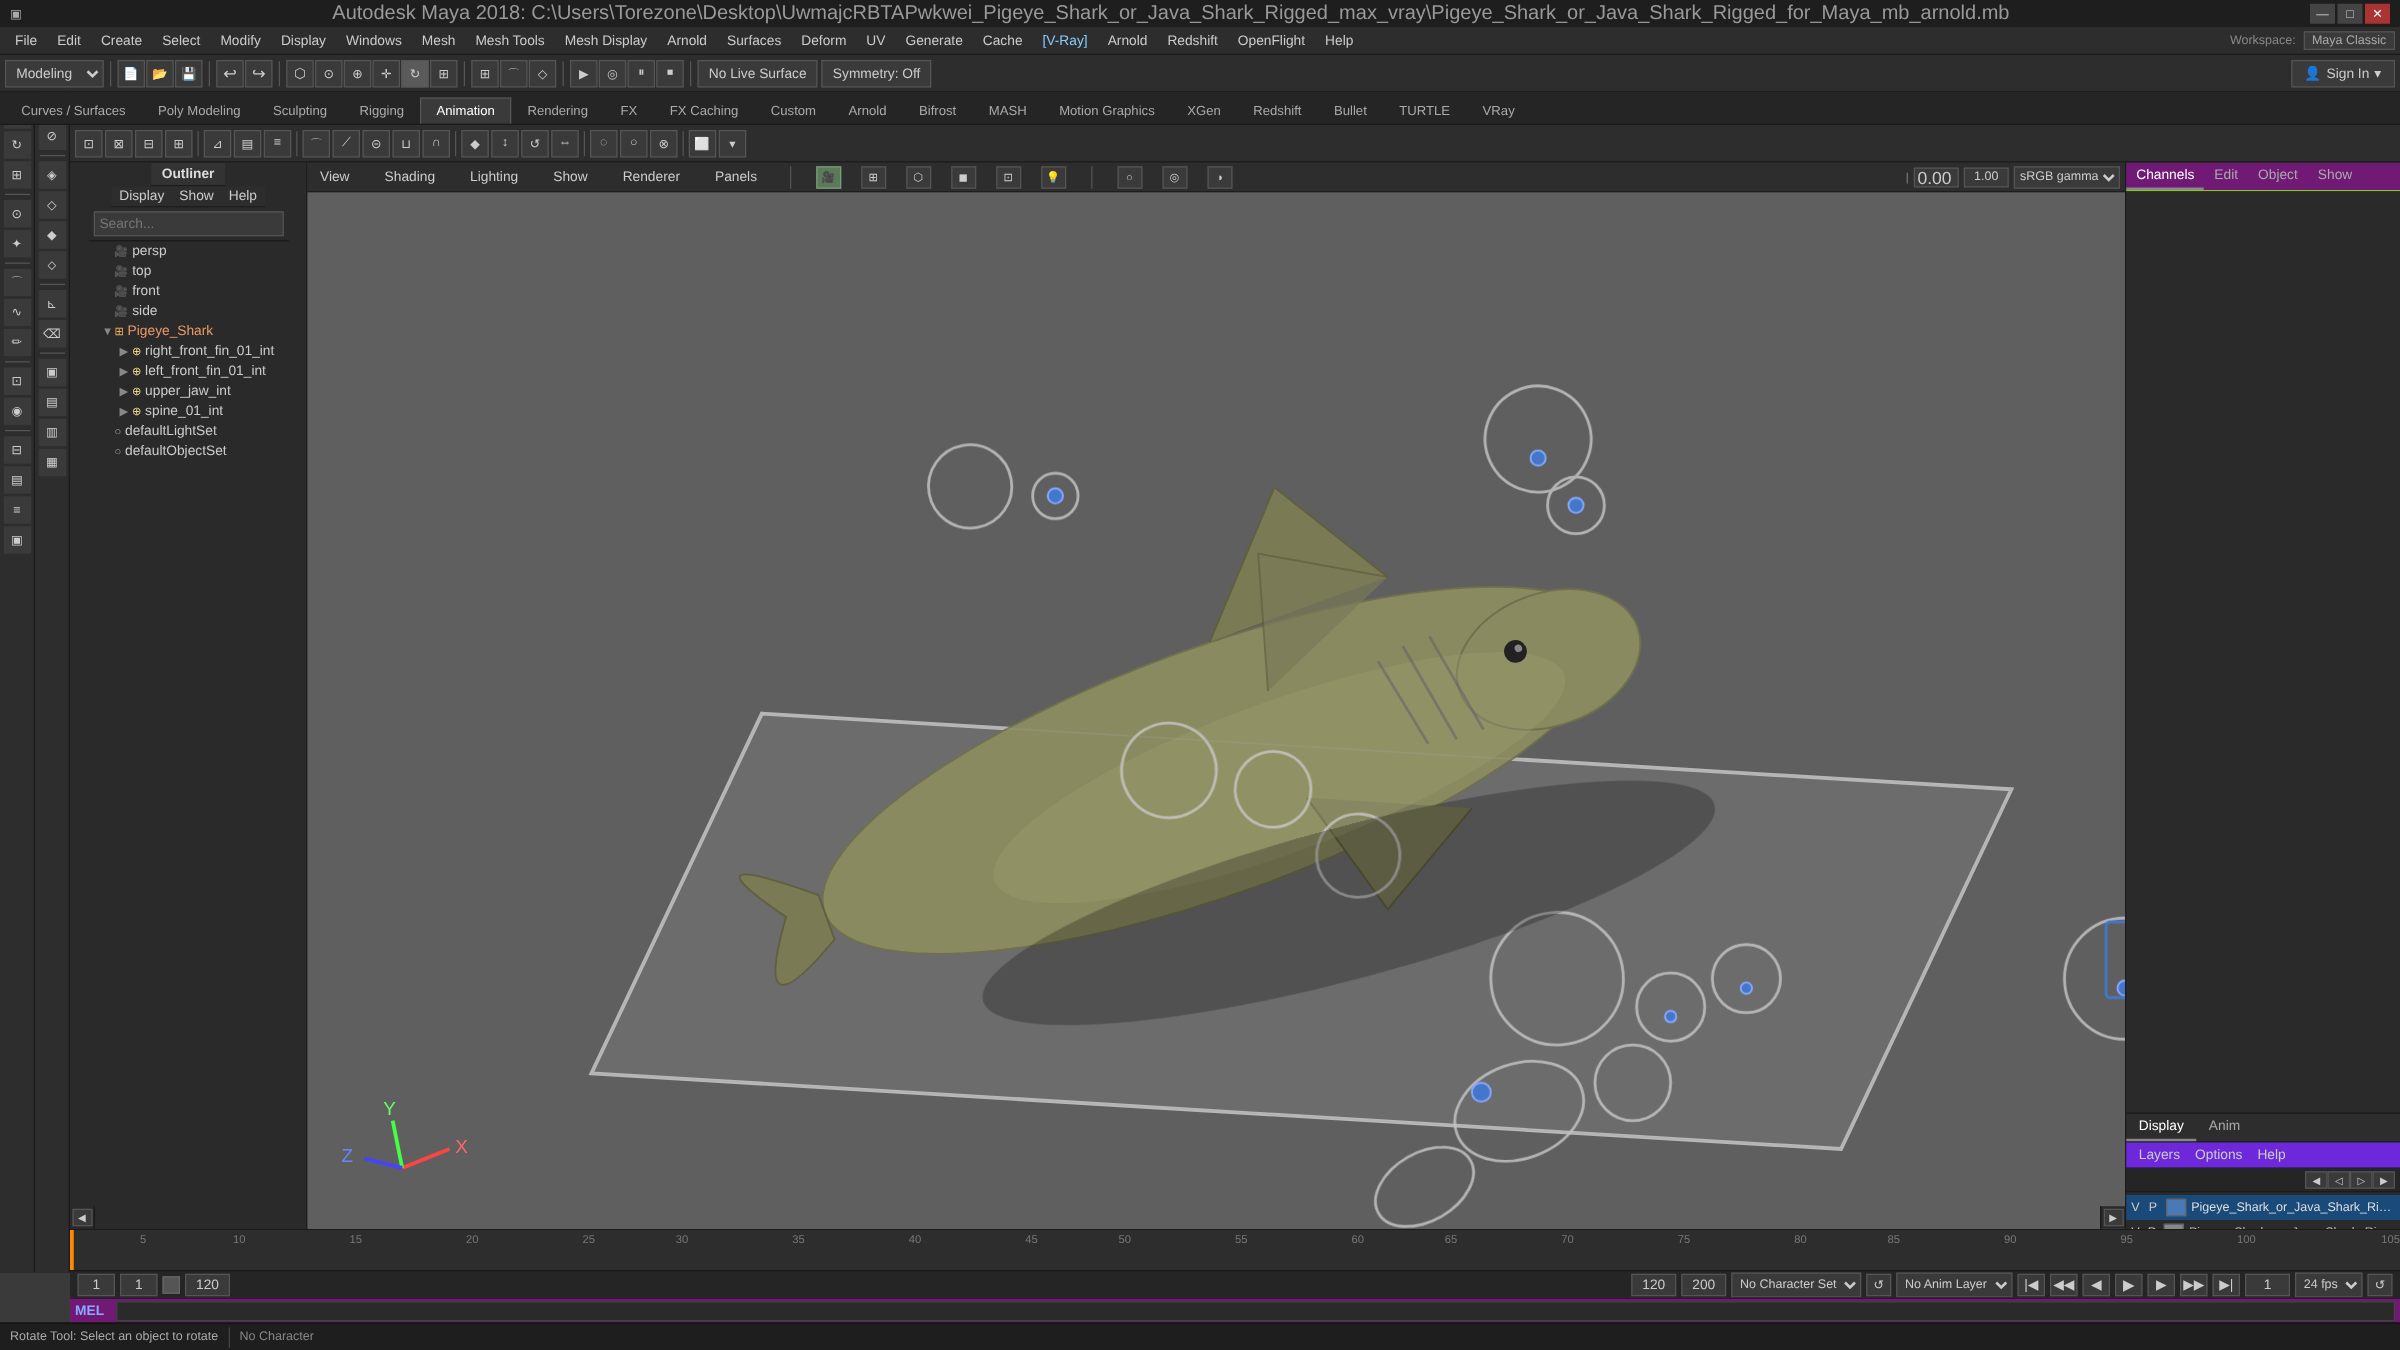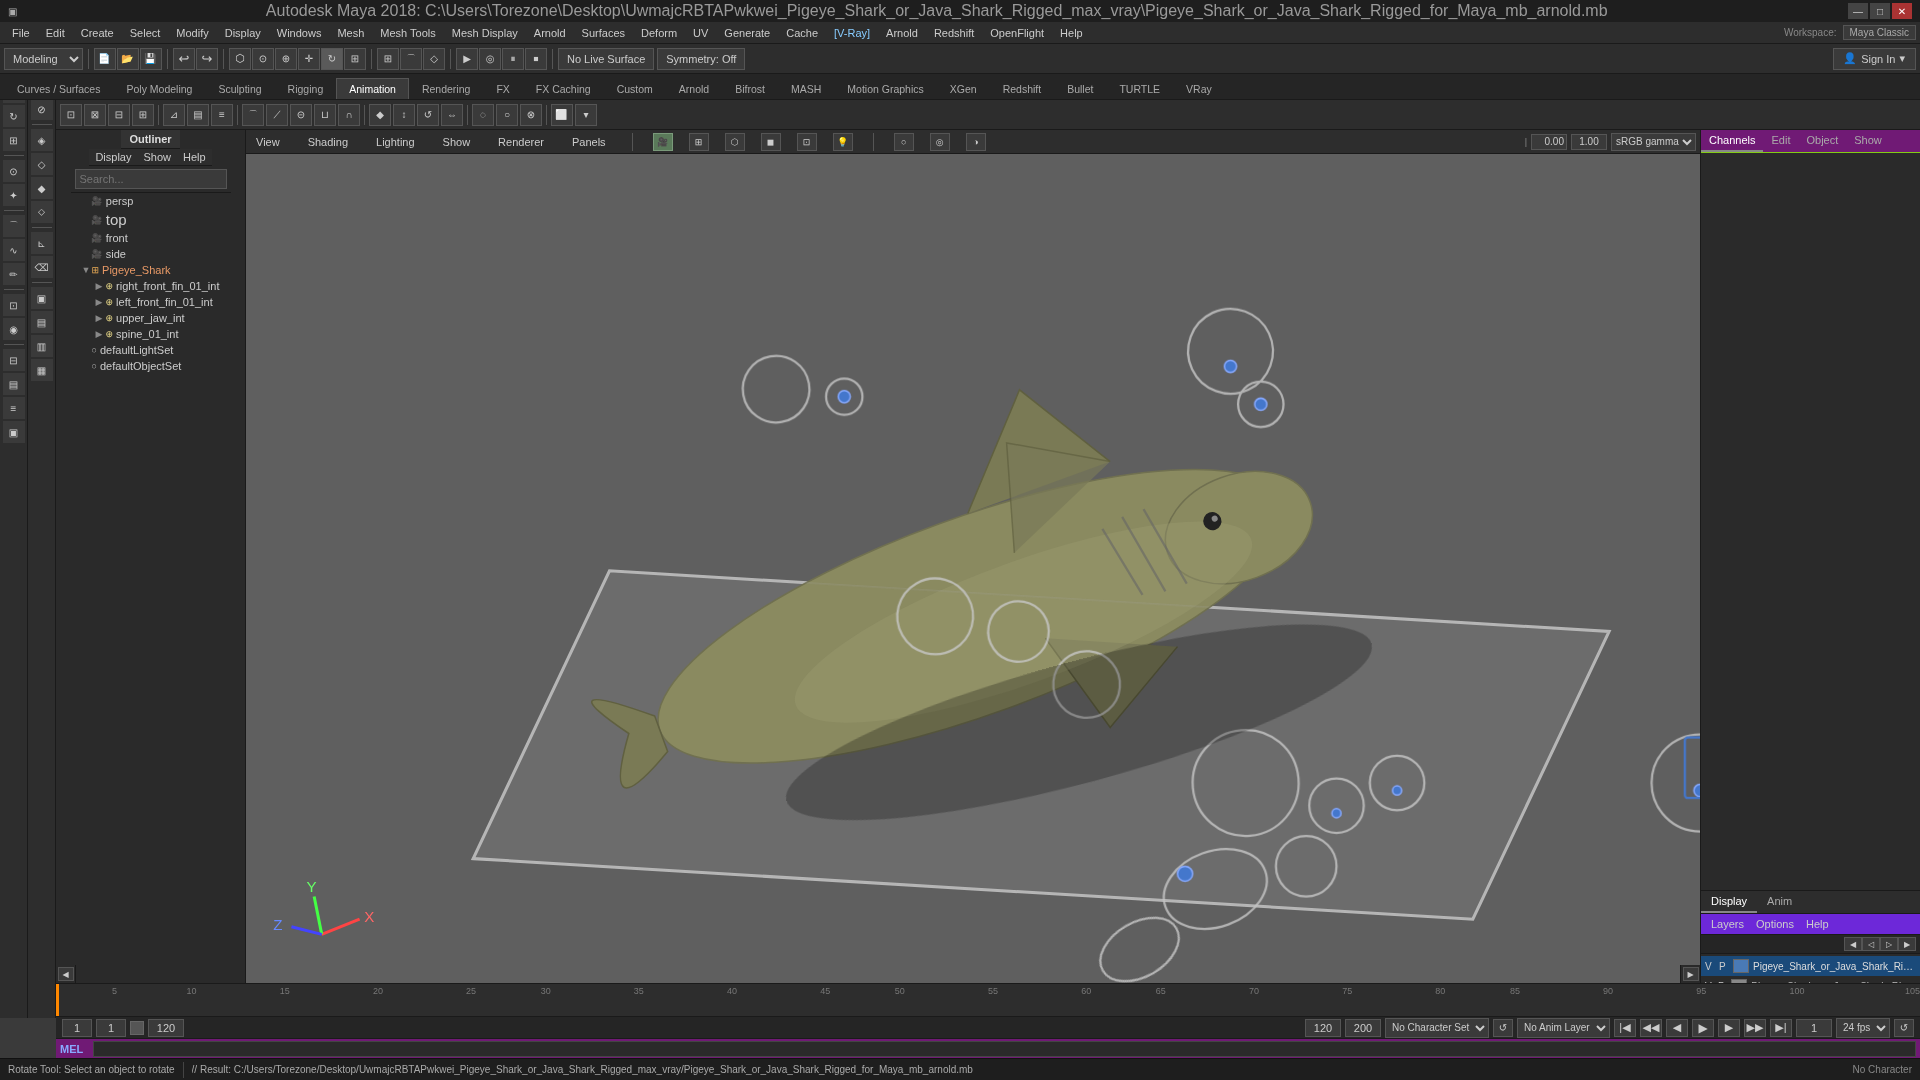--- a/index.html
+++ b/index.html
@@ -236,21 +236,21 @@
     <div style="flex:1;overflow-y:auto;">
 
       <div class="tree-item" style="padding:2px 4px;">
         <span style="width:10px;color:#888;font-size:8px;"> </span>
         <span style="color:#7aade8;font-size:9px;margin-right:3px;">🎥</span>
         <span style="color:#ccc;font-size:11px;">persp</span>
       </div>
       <div class="tree-item" style="padding:2px 4px;">
         <span style="width:10px;"> </span>
         <span style="color:#7aade8;font-size:9px;margin-right:3px;">🎥</span>
-        <span style="color:#ccc;font-size:15px;">top</span>
+        <span style="color:#ccc;font-size:11px;">top</span>
       </div>
       <div class="tree-item" style="padding:2px 4px;">
         <span style="width:10px;"> </span>
         <span style="color:#7aade8;font-size:9px;margin-right:3px;">🎥</span>
         <span style="color:#ccc;font-size:11px;">front</span>
       </div>
       <div class="tree-item" style="padding:2px 4px;">
         <span style="width:10px;"> </span>
         <span style="color:#7aade8;font-size:9px;margin-right:3px;">🎥</span>
         <span style="color:#ccc;font-size:11px;">side</span>
@@ -316,21 +316,21 @@
       <button style="width:20px;height:18px;background:#3a3a3a;border:1px solid #555;font-size:9px;color:#ccc;cursor:pointer;display:flex;align-items:center;justify-content:center;">⬡</button>
       <button style="width:20px;height:18px;background:#3a3a3a;border:1px solid #555;font-size:9px;color:#ccc;cursor:pointer;display:flex;align-items:center;justify-content:center;">◼</button>
       <button style="width:20px;height:18px;background:#3a3a3a;border:1px solid #555;font-size:9px;color:#ccc;cursor:pointer;display:flex;align-items:center;justify-content:center;">⊡</button>
       <button style="width:20px;height:18px;background:#3a3a3a;border:1px solid #555;font-size:9px;color:#ccc;cursor:pointer;display:flex;align-items:center;justify-content:center;">💡</button>
       <div style="width:1px;height:18px;background:#555;margin:0 4px;"></div>
       <button style="width:20px;height:18px;background:#3a3a3a;border:1px solid #555;font-size:9px;color:#ccc;cursor:pointer;">○</button>
       <button style="width:20px;height:18px;background:#3a3a3a;border:1px solid #555;font-size:9px;color:#ccc;cursor:pointer;">◎</button>
       <button style="width:20px;height:18px;background:#3a3a3a;border:1px solid #555;font-size:9px;color:#ccc;cursor:pointer;">◑</button>
       <div style="margin-left:auto;display:flex;align-items:center;gap:4px;">
         <span style="font-size:9px;color:#888;">|</span>
-        <input type="text" value="0.00" style="width: 36px; background: rgb(58, 58, 58); border: 1px solid rgb(85, 85, 85); color: rgb(204, 204, 204); font-size: 10px; height: 16px; padding: 0px 2px; text-align: right;">
+        <input type="text" value="0.00" style="width: 36px; background: rgb(58, 58, 58); border: 1px solid rgb(85, 85, 85); color: rgb(204, 204, 204); font-size: 14px; height: 16px; padding: 0px 2px; text-align: left;">
         <input type="text" value="1.00" style="width: 36px; background: rgb(58, 58, 58); border: 1px solid rgb(85, 85, 85); color: rgb(204, 204, 204); font-size: 10px; height: 16px; padding: 0px 2px; text-align: center;">
         <select style="background:#3a3a3a;border:1px solid #555;color:#ccc;font-size:10px;height:18px;">
           <option>sRGB gamma</option>
         </select>
       </div>
     </div>
 
     <div style="flex:1;background:#5f5f5f;position:relative;overflow:hidden;">
 
       <svg viewBox="0 0 960 600" style="position:absolute;inset:0;width:100%;height:100%;" preserveAspectRatio="xMidYMid slice">
@@ -559,21 +559,20 @@
 </div>
 
 <div style="position:absolute;bottom:22px;left:56px;right:0;height:20px;background:#701a75;border-top:1px solid #1a1a1a;display:flex;align-items:center;padding:0 4px;gap:6px;">
   <span style="color:#88aaff;font-size:11px;font-weight:bold;margin-right:4px;">MEL</span>
   <input type="text" style="flex: 1 1 0%; background: rgb(42, 42, 42); border: 1px solid rgb(68, 68, 68); color: rgb(204, 204, 204); font-size: 11px; height: 16px; padding: 0px 4px; outline: none;">
 </div>
 
 <div style="position:absolute;bottom:0;left:0;right:0;height:22px;background:#1e1e1e;border-top:1px solid #111;display:flex;align-items:center;padding:0 8px;gap:8px;">
   <span style="color:#aaa;font-size:10px;">Rotate Tool: Select an object to rotate</span>
   <div style="width:1px;height:16px;background:#444;"></div>
-  <span style="color:#aaa;font-size:10px;flex:1;overflow:hidden;text-overflow:ellipsis;white-space:nowrap;">// Result: C:/Users/Torezone/Desktop/UwmajcRBTAPwkwei_Pigeye_Shark_or_Java_Shark_Rigged_max_vray/Pigeye_Shark_or_Java_Shark_Rigged_for_Maya_mb_arnold.mb</span>
   <span style="color:#888;font-size:10px;">No Character</span>
 </div>
 
 <div style="position:absolute;bottom:62px;left:0;width:56px;height:56px;background:#2d2d2d;display:flex;align-items:center;justify-content:center;border-top:1px solid #1a1a1a;border-right:1px solid #1a1a1a;">
   <span style="font-size:28px;font-weight:bold;color:#4488cc;font-style:italic;">M</span>
 </div>
 
 <div style="position:absolute;bottom:97px;left:56px;width:20px;height:18px;background:#2a2a2a;border-right:1px solid #1a1a1a;display:flex;align-items:center;justify-content:center;">
   <button style="width:16px;height:14px;background:#3a3a3a;border:1px solid #555;color:#ccc;font-size:8px;cursor:pointer;">◀</button>
 </div>

